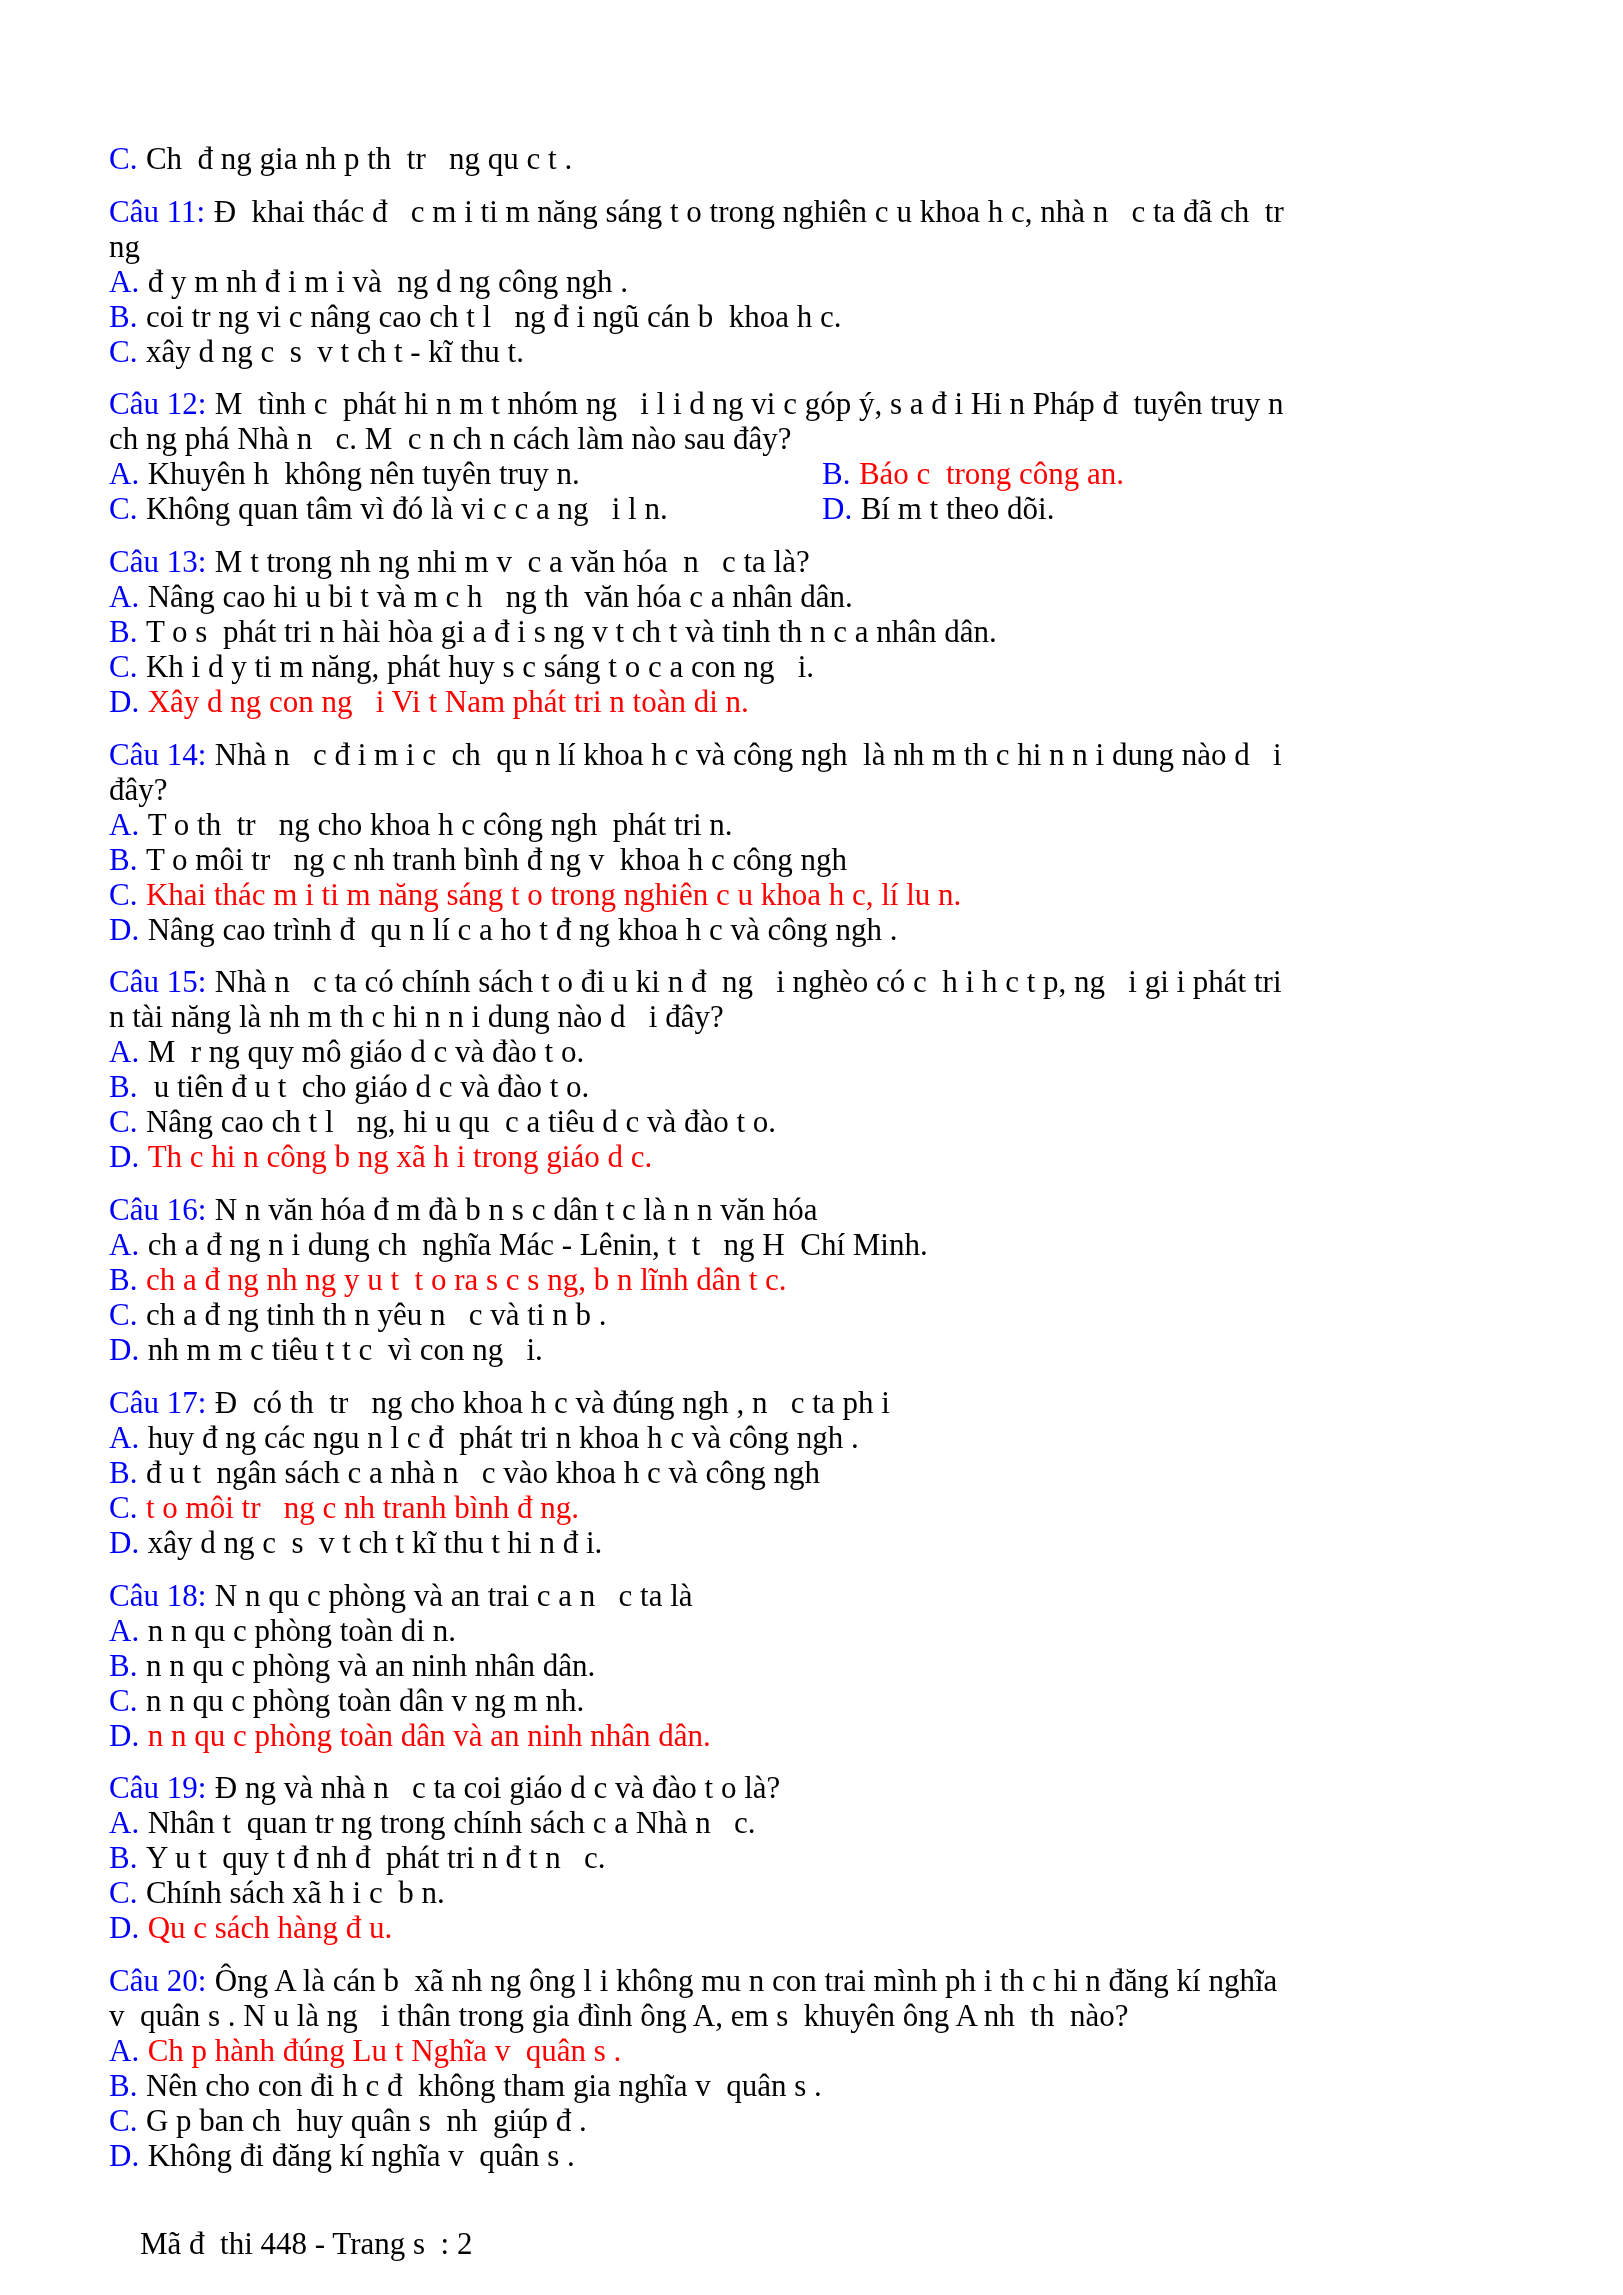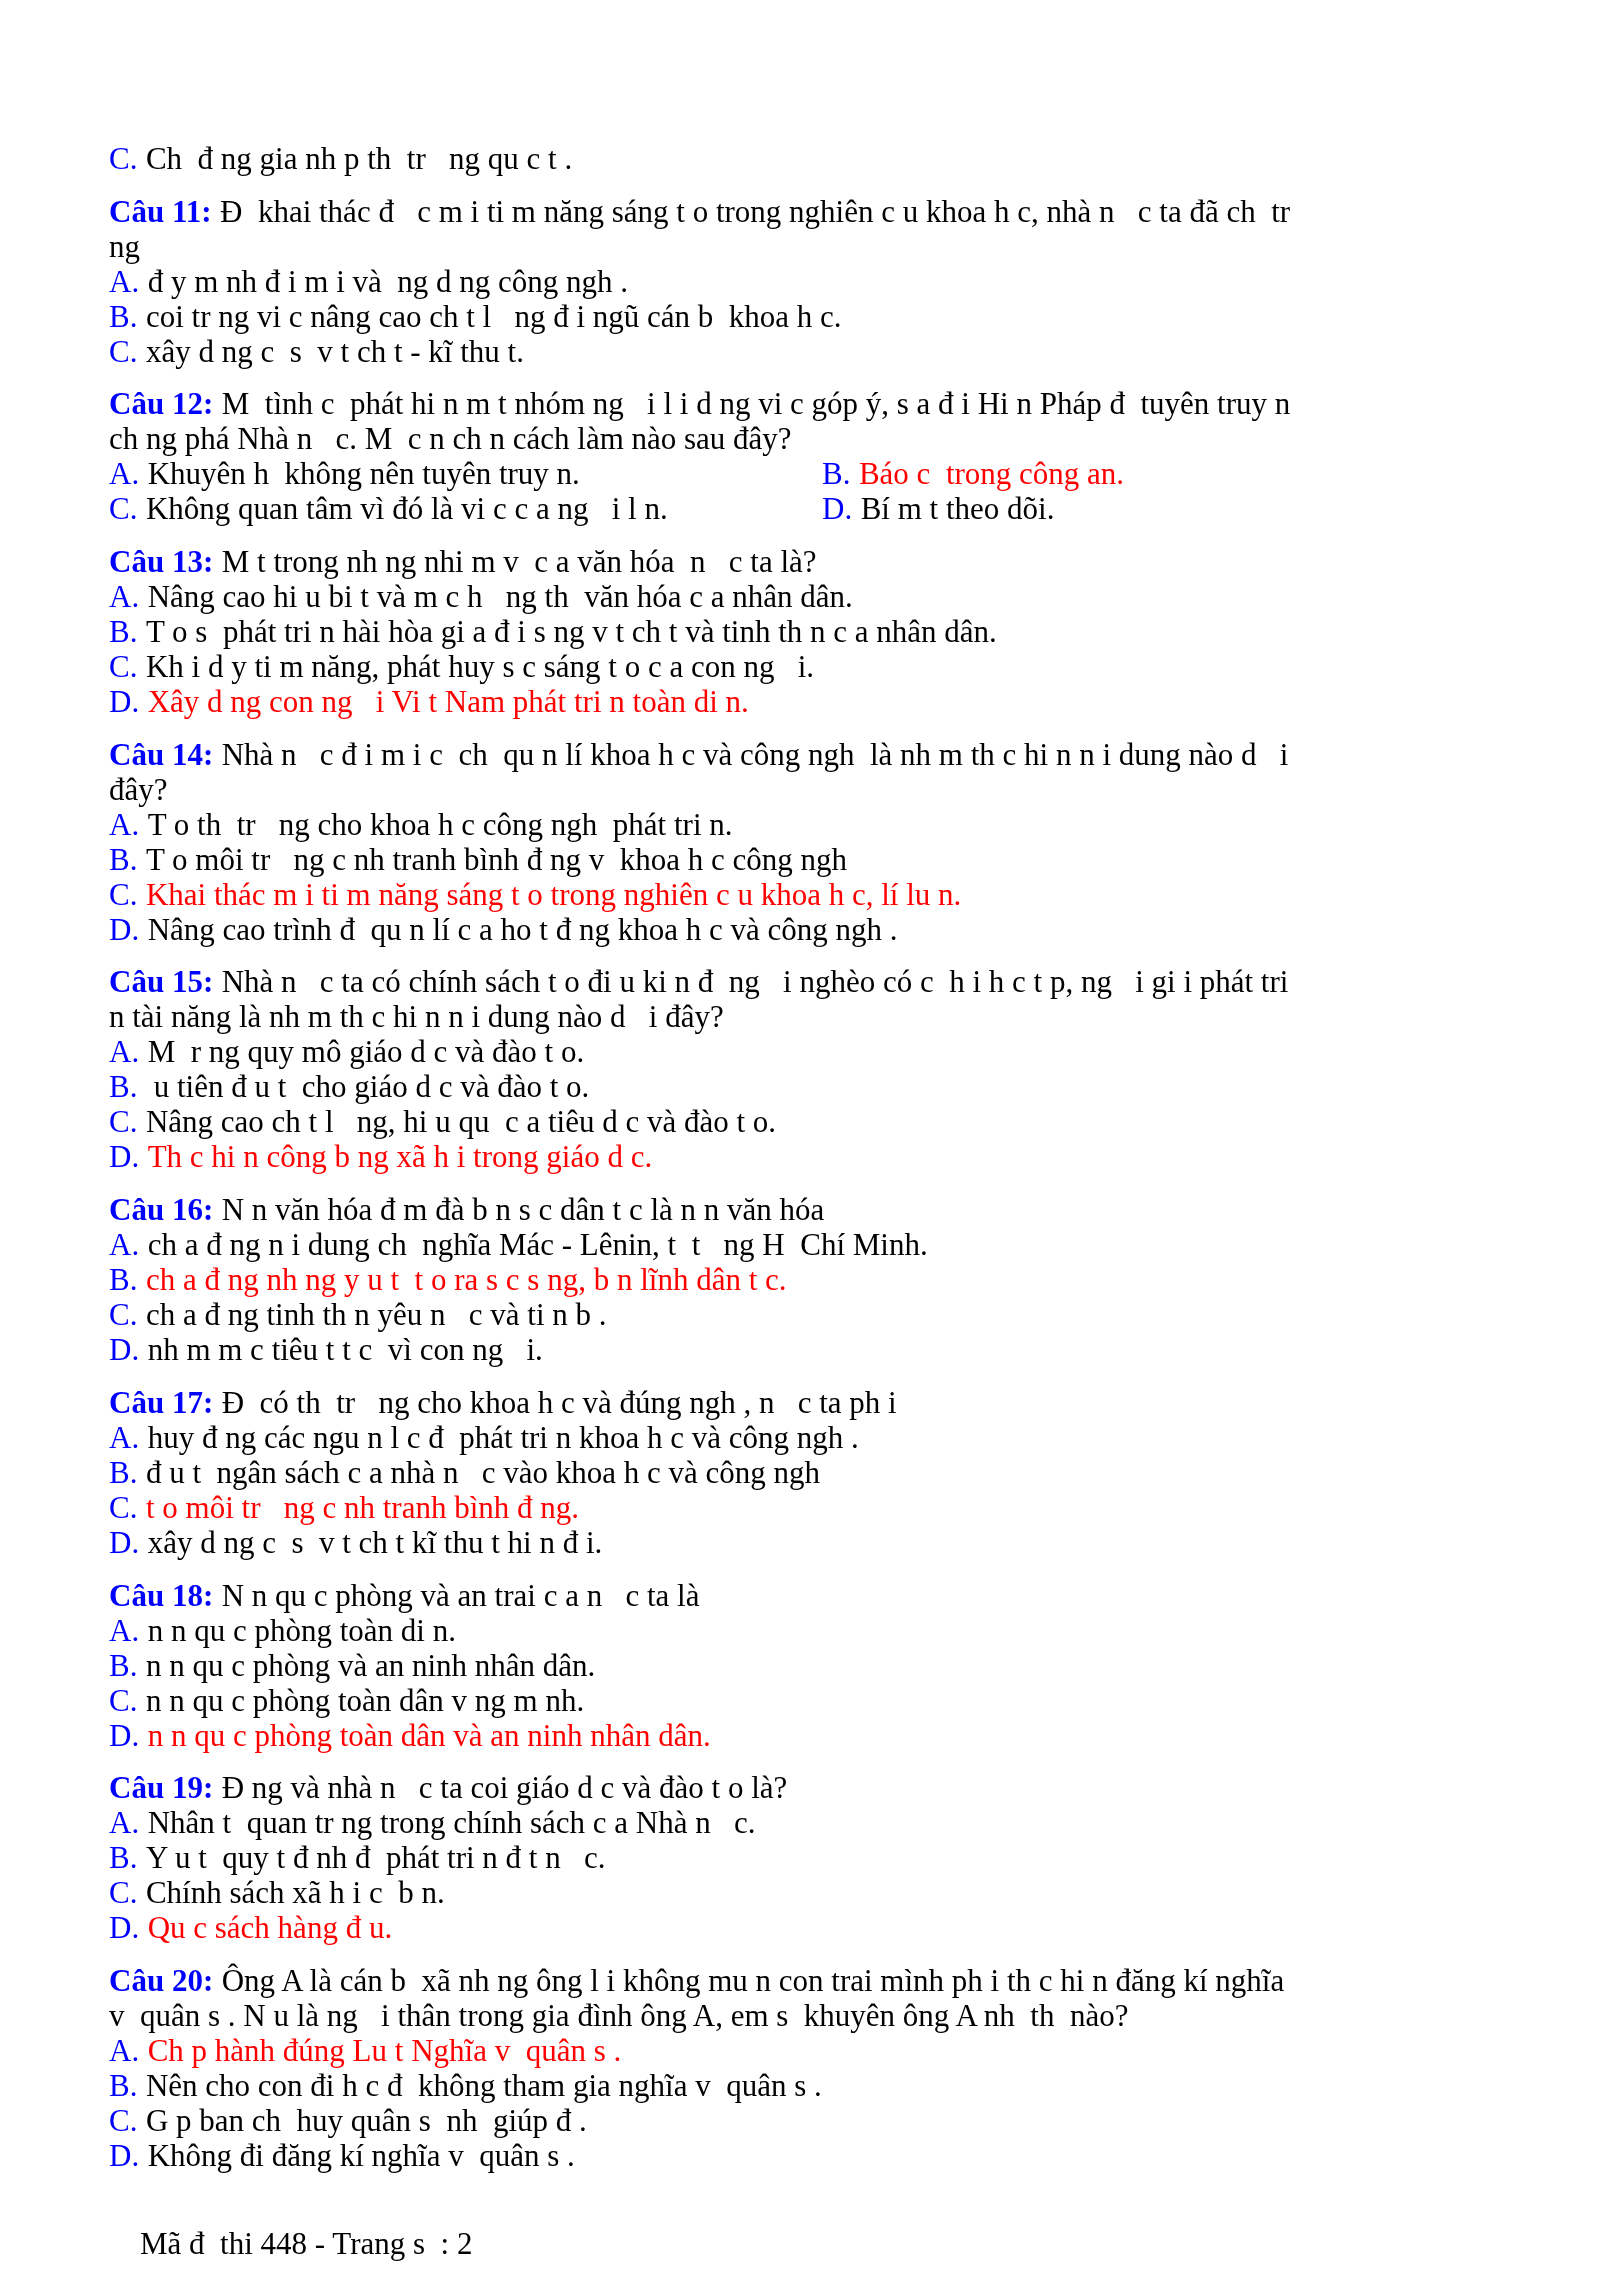--- a/index.html
+++ b/index.html
@@ -21,21 +21,21 @@
     height: 2295px;
     padding: 141px 58px 0 109px;
   }
   .line {
     line-height: 35px;
     white-space: pre-wrap;
   }
   .qblock { margin-bottom: 17.7px; }
   .qlabel {
     color: #0000ff;
-    font-weight: bold;
+    font-weight: normal;
     margin-right: 8.5px;
     margin-top: 32px;
   }
   .letter {
     color: #0000ff;
     margin-right: 8.5px;
   }
   .c-black { color: #000000; }
   .c-red { color: #ff0000; }
   .optgrid {

